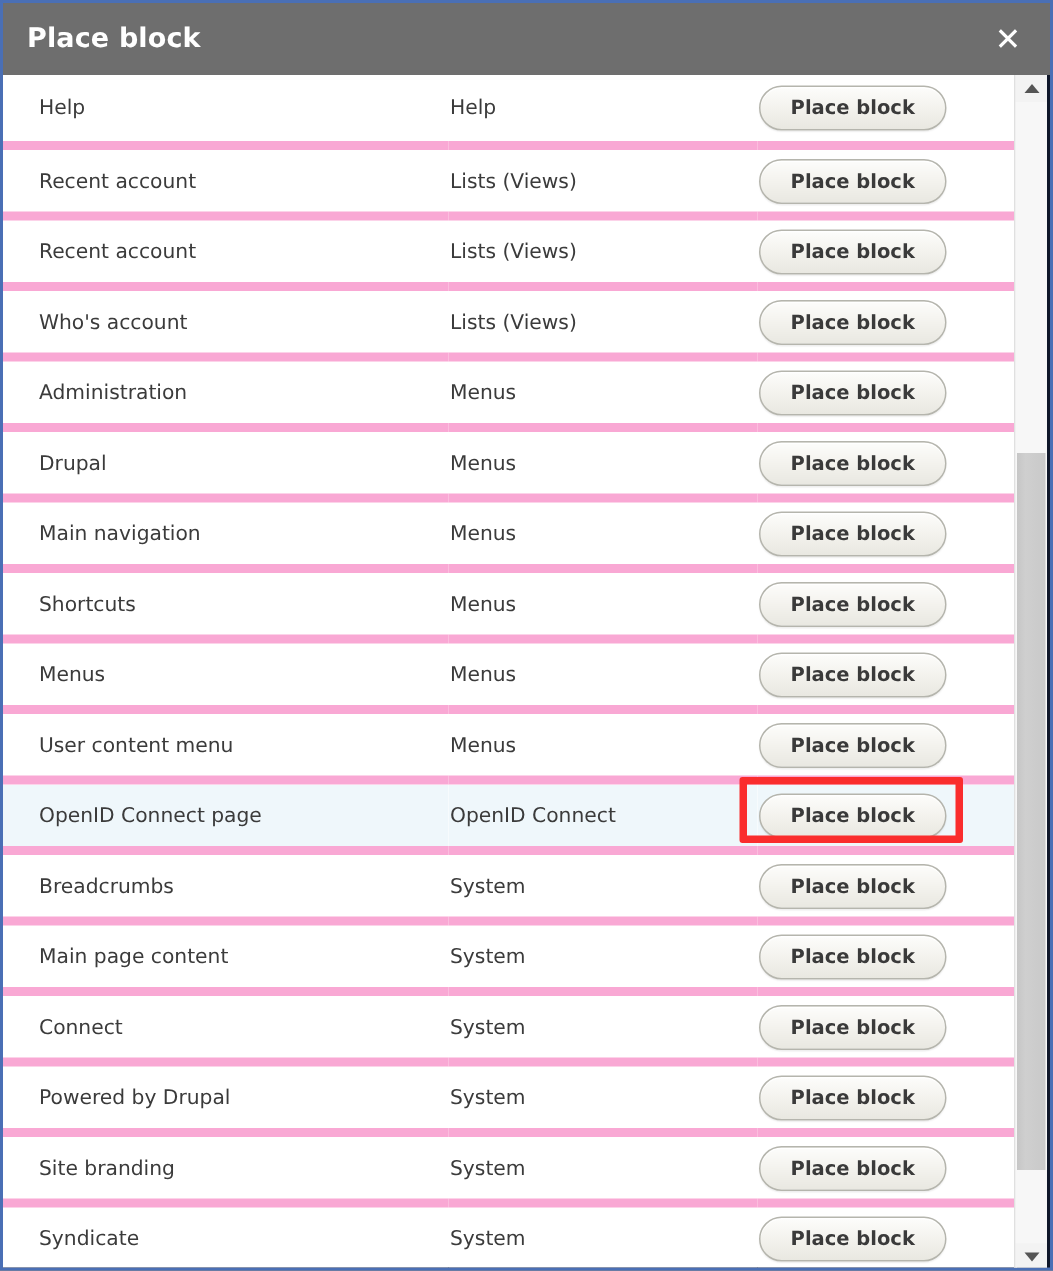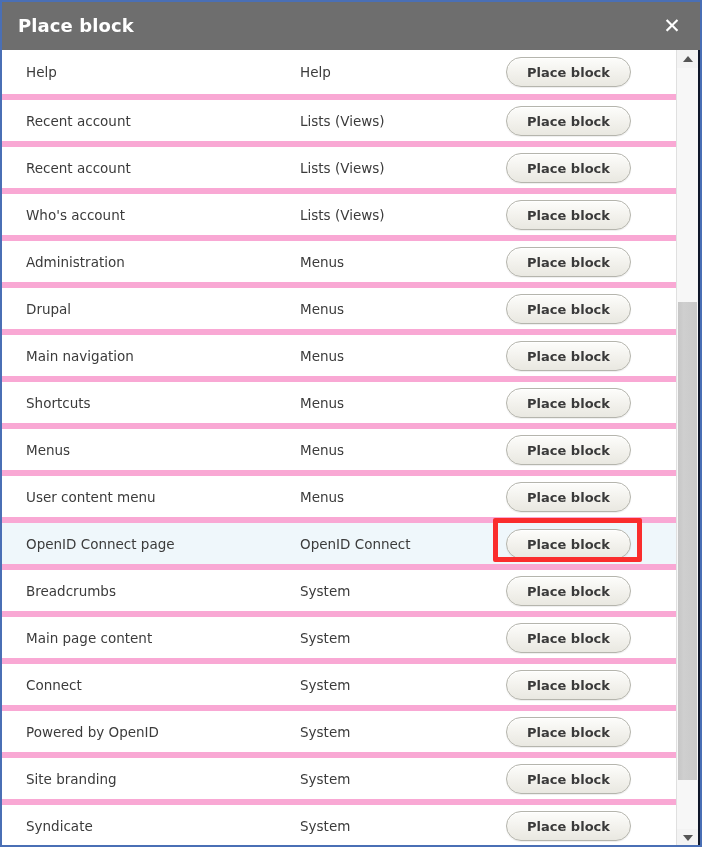--- a/index.html
+++ b/index.html
@@ -284,21 +284,21 @@
             <td class="cell-label">Main page content</td>
             <td class="cell-category">System</td>
             <td class="cell-action"><span style="position: relative; display: inline-block;"><button class="place-btn">Place block</button></span></td>
           </tr>
           <tr class="block-row">
             <td class="cell-label">Connect</td>
             <td class="cell-category">System</td>
             <td class="cell-action"><span style="position: relative; display: inline-block;"><button class="place-btn">Place block</button></span></td>
           </tr>
           <tr class="block-row">
-            <td class="cell-label">Powered by OpenID</td>
+            <td class="cell-label">Powered by Drupal</td>
             <td class="cell-category">System</td>
             <td class="cell-action"><span style="position: relative; display: inline-block;"><button class="place-btn">Place block</button></span></td>
           </tr>
           <tr class="block-row">
             <td class="cell-label">Site branding</td>
             <td class="cell-category">System</td>
             <td class="cell-action"><span style="position: relative; display: inline-block;"><button class="place-btn">Place block</button></span></td>
           </tr>
           <tr class="block-row">
             <td class="cell-label">Syndicate</td>

